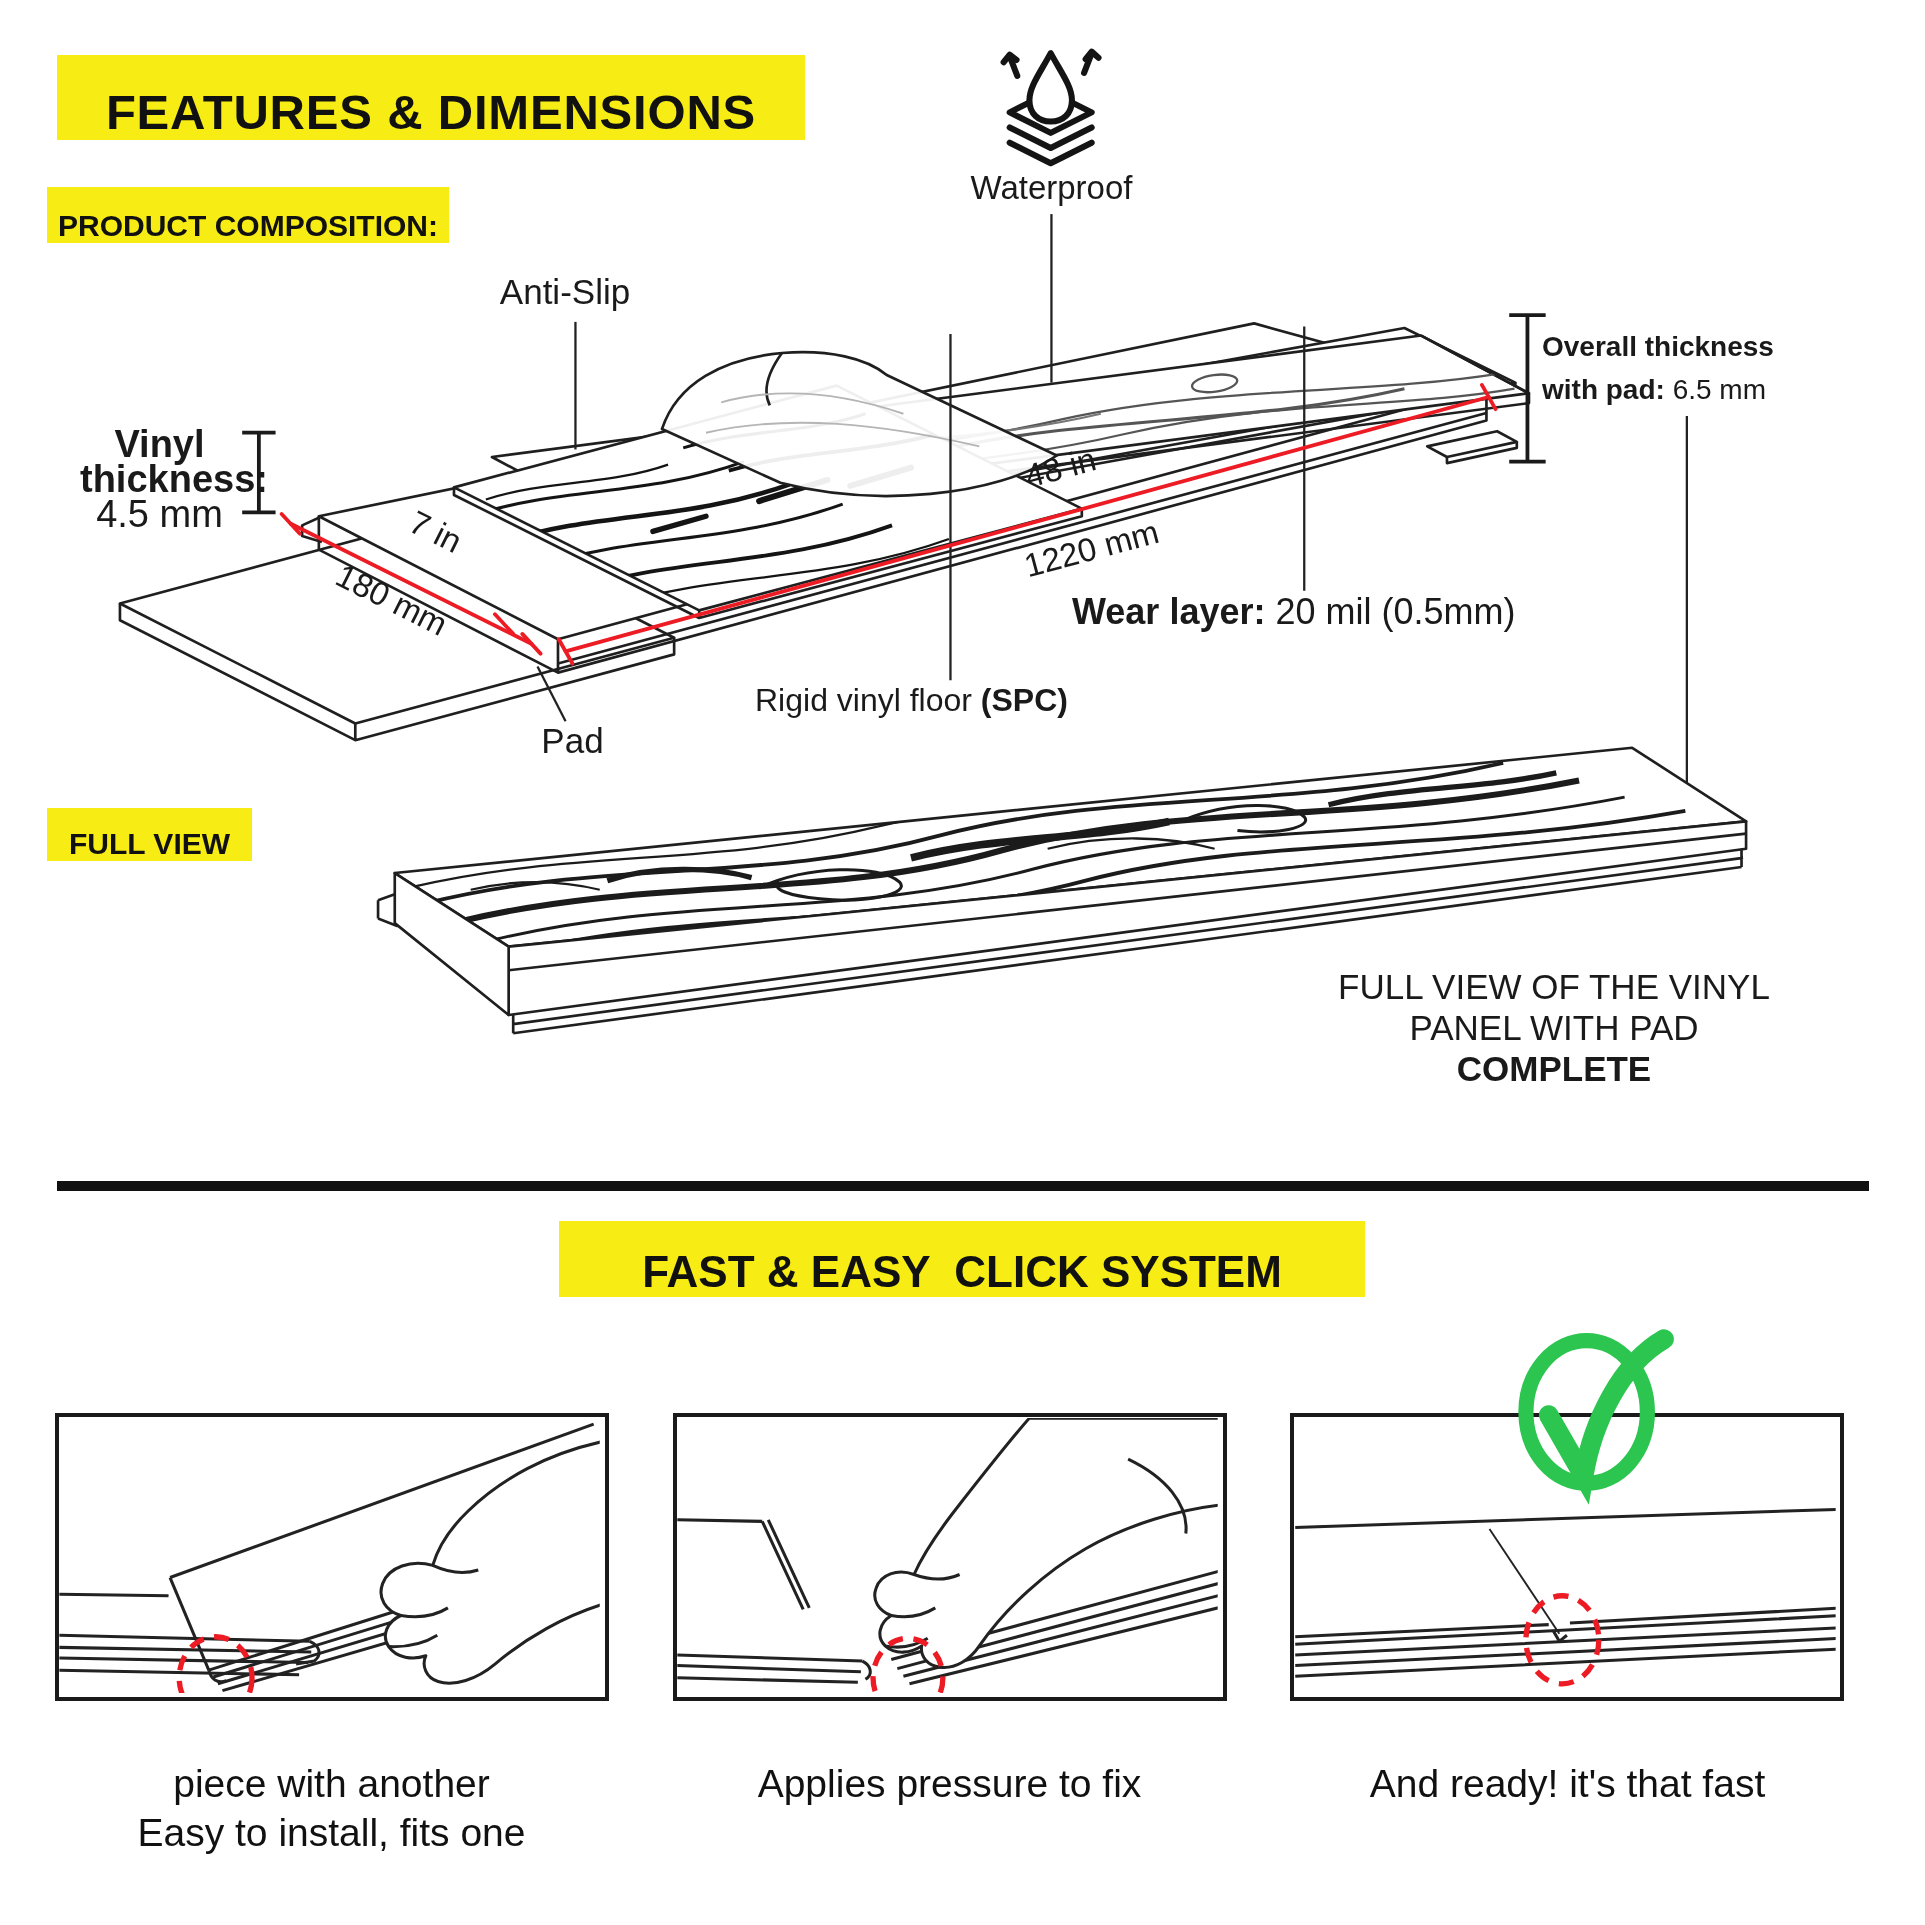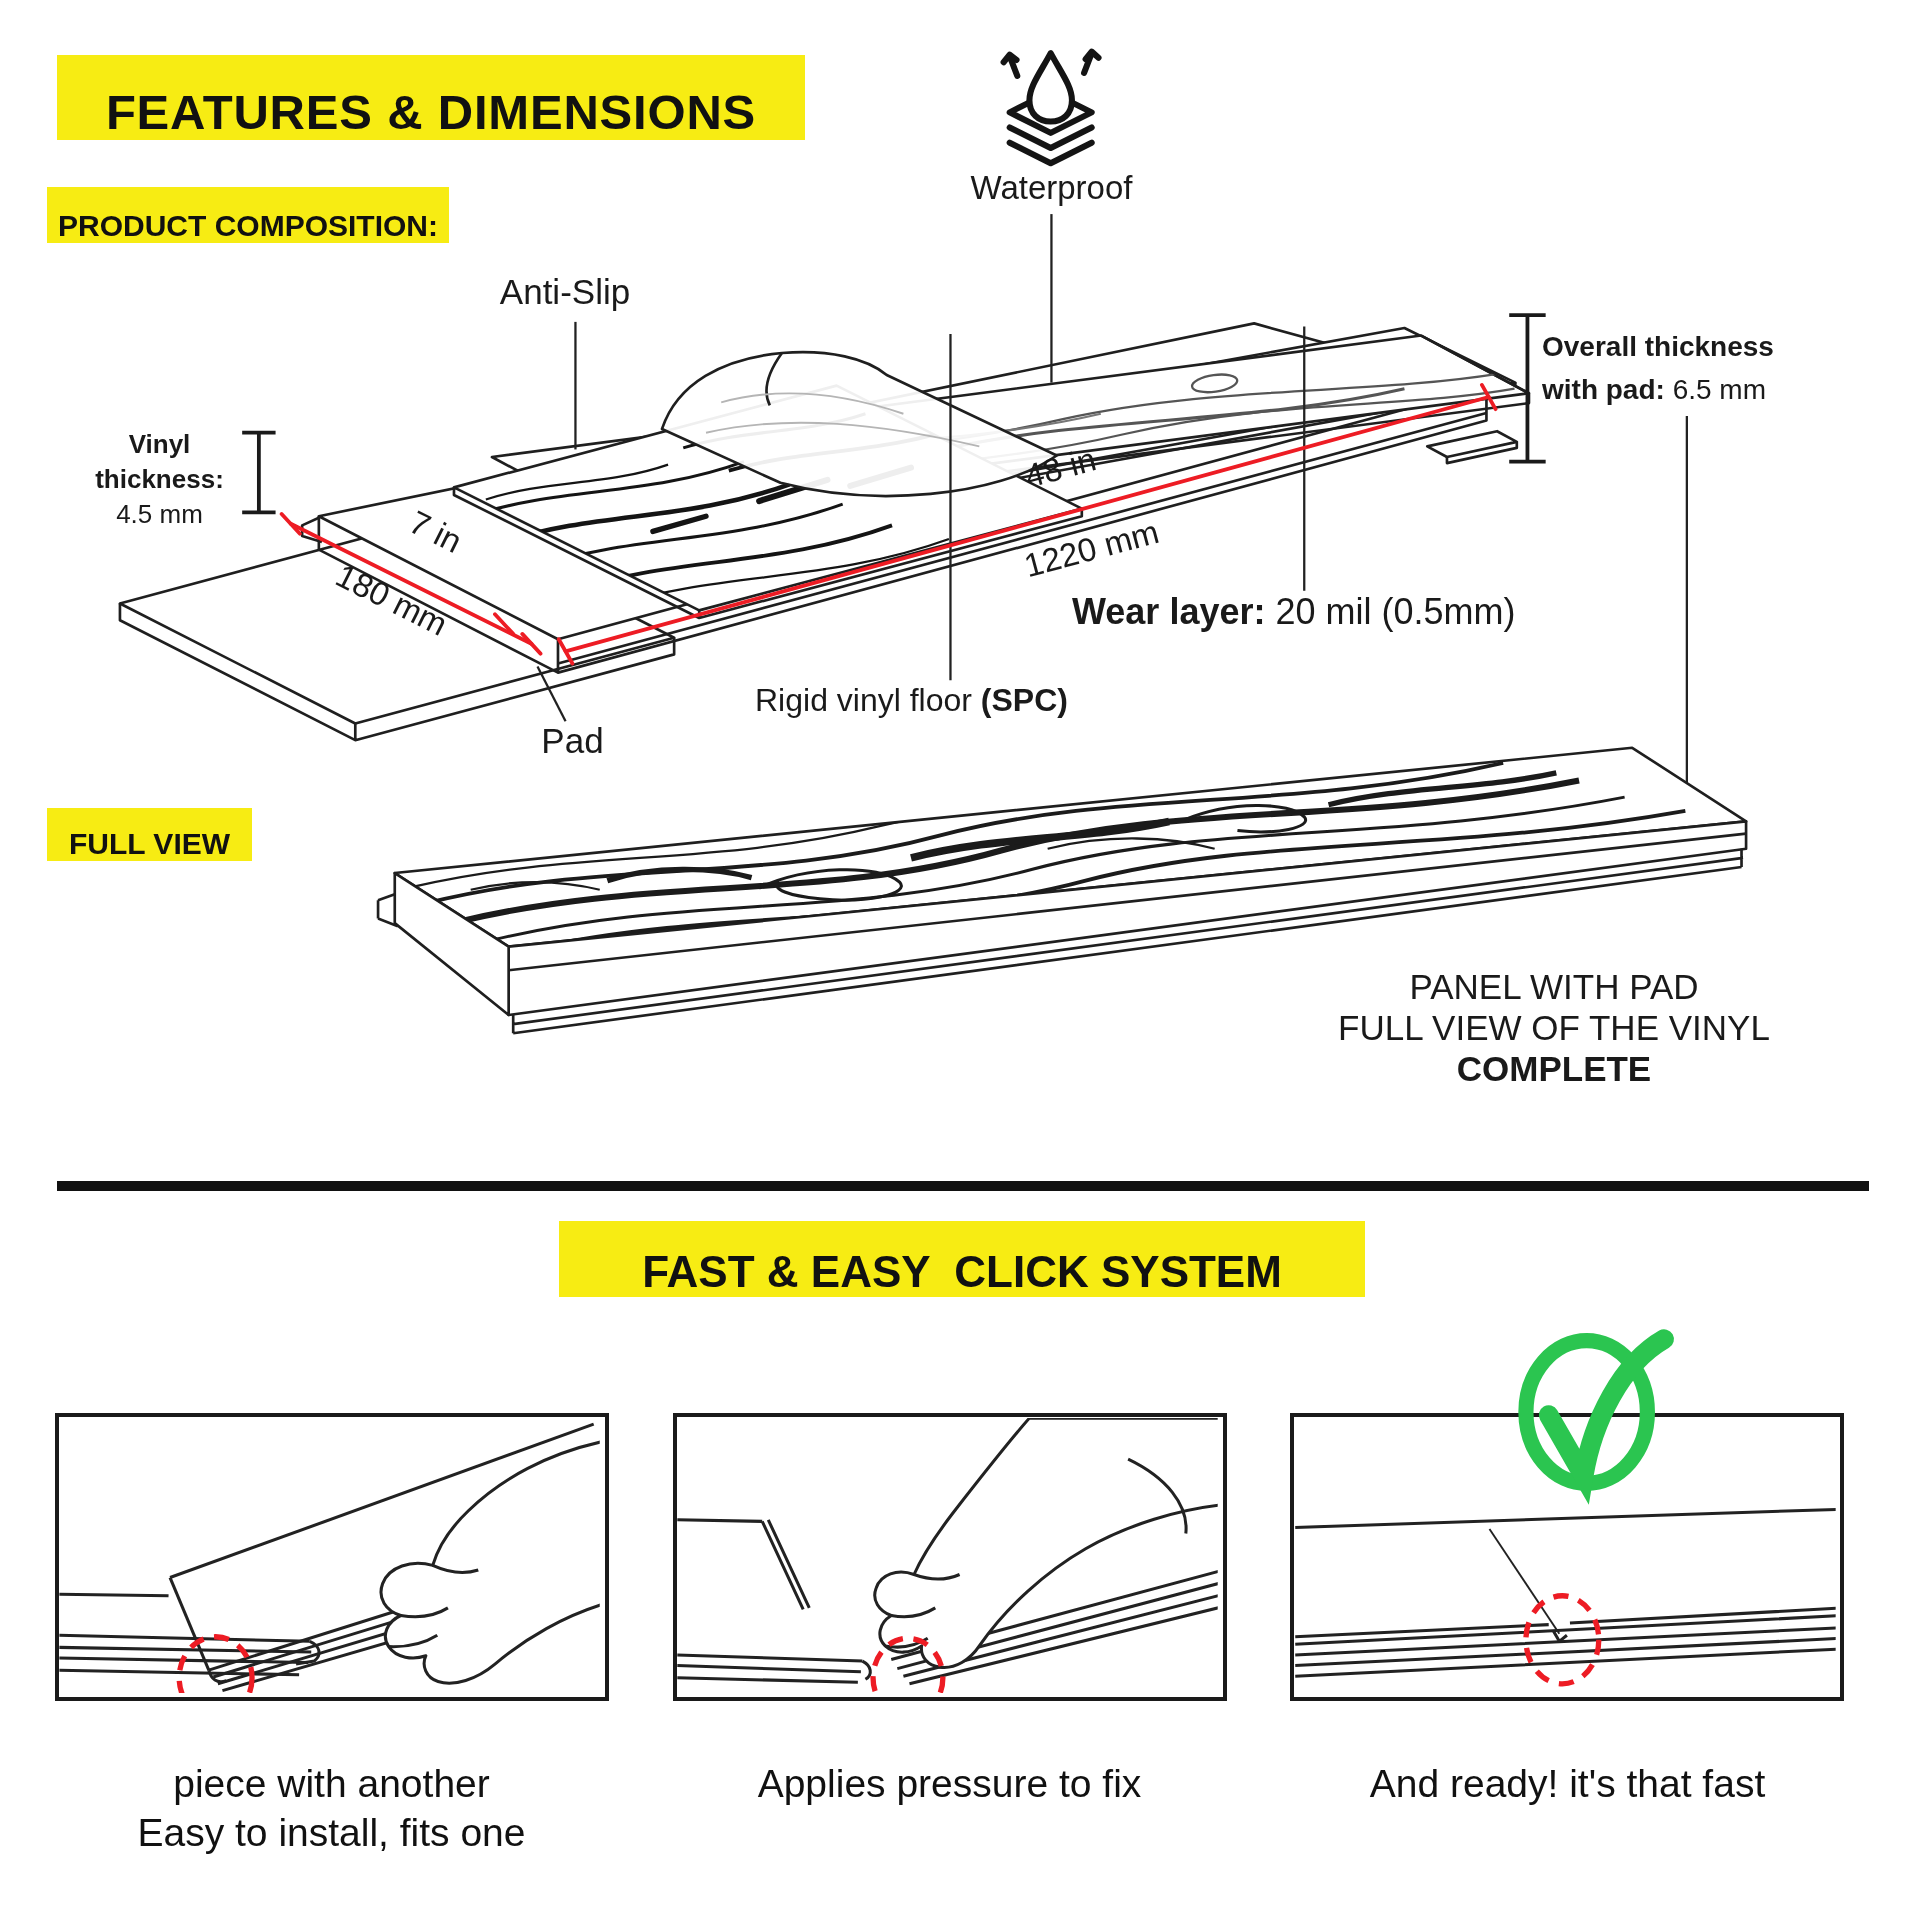--- a/index.html
+++ b/index.html
@@ -213,21 +213,21 @@
   </div>
 
 <div class="abs txt yellow-box" style="left:47px;top:187px;width:402px;height:56px;font-size:30px">
     <span>PRODUCT COMPOSITION:</span>
   </div>
 
 <div class="abs txt lbl ctr" style="left:945px;top:169px;width:213px;font-size:33px">Waterproof</div>
 
 <div class="abs txt lbl ctr" style="left:455px;top:272px;width:220px;font-size:35px">Anti-Slip</div>
 
-<div class="abs txt lbl ctr" style="left:80px;top:427px;width:159px;font-size:26px;line-height:35px">
+<div class="abs txt lbl ctr" style="left:80px;top:427px;width:159px;font-size:38px;line-height:35px">
   <div class="b">Vinyl</div>
   <div class="b">thickness:</div>
   <div>4.5 mm</div>
 </div>
 
 <div class="abs txt lbl ctr" style="left:390px;top:513px;width:91px;font-size:33px;transform:rotate(26.5deg)">7 in</div>
 <div class="abs txt lbl ctr" style="left:323px;top:581px;width:137px;font-size:33px;transform:rotate(26.5deg)">180 mm</div>
 <div class="abs txt lbl ctr" style="left:1000px;top:449px;width:121px;font-size:33px;transform:rotate(-15deg)">48 in</div>
 <div class="abs txt lbl ctr" style="left:1008px;top:530px;width:167px;font-size:33px;transform:rotate(-15deg)">1220 mm</div>
 
@@ -249,22 +249,22 @@
   <span class="b">(SPC)</span>
 </div>
 
 <div class="abs txt lbl ctr" style="left:531px;top:721px;width:83px;font-size:35px">Pad</div>
 
 <div class="abs txt yellow-box" style="left:47px;top:808px;width:205px;height:53px;font-size:30px">
     <span>FULL VIEW</span>
   </div>
 
 <div class="abs txt lbl ctr" style="left:1315px;top:966px;width:478px;font-size:35px;line-height:41px">
+  <div>FULL VIEW OF THE VINYL</div>
   <div>PANEL WITH PAD</div>
-  <div>FULL VIEW OF THE VINYL</div>
   <div class="b">COMPLETE</div>
 </div>
 
 <div class="abs txt" style="left:57px;top:1181px;width:1812px;height:10px;background:#111"></div>
 
 <div class="abs txt yellow-box" style="left:559px;top:1221px;width:806px;height:76px;font-size:44px;white-space:pre-wrap"><span>FAST &amp; EASY  CLICK SYSTEM</span></div>
 
 <div class="caption txt" style="left:66px">
   <div>piece with another</div>
   <div>Easy to install, fits one</div>

